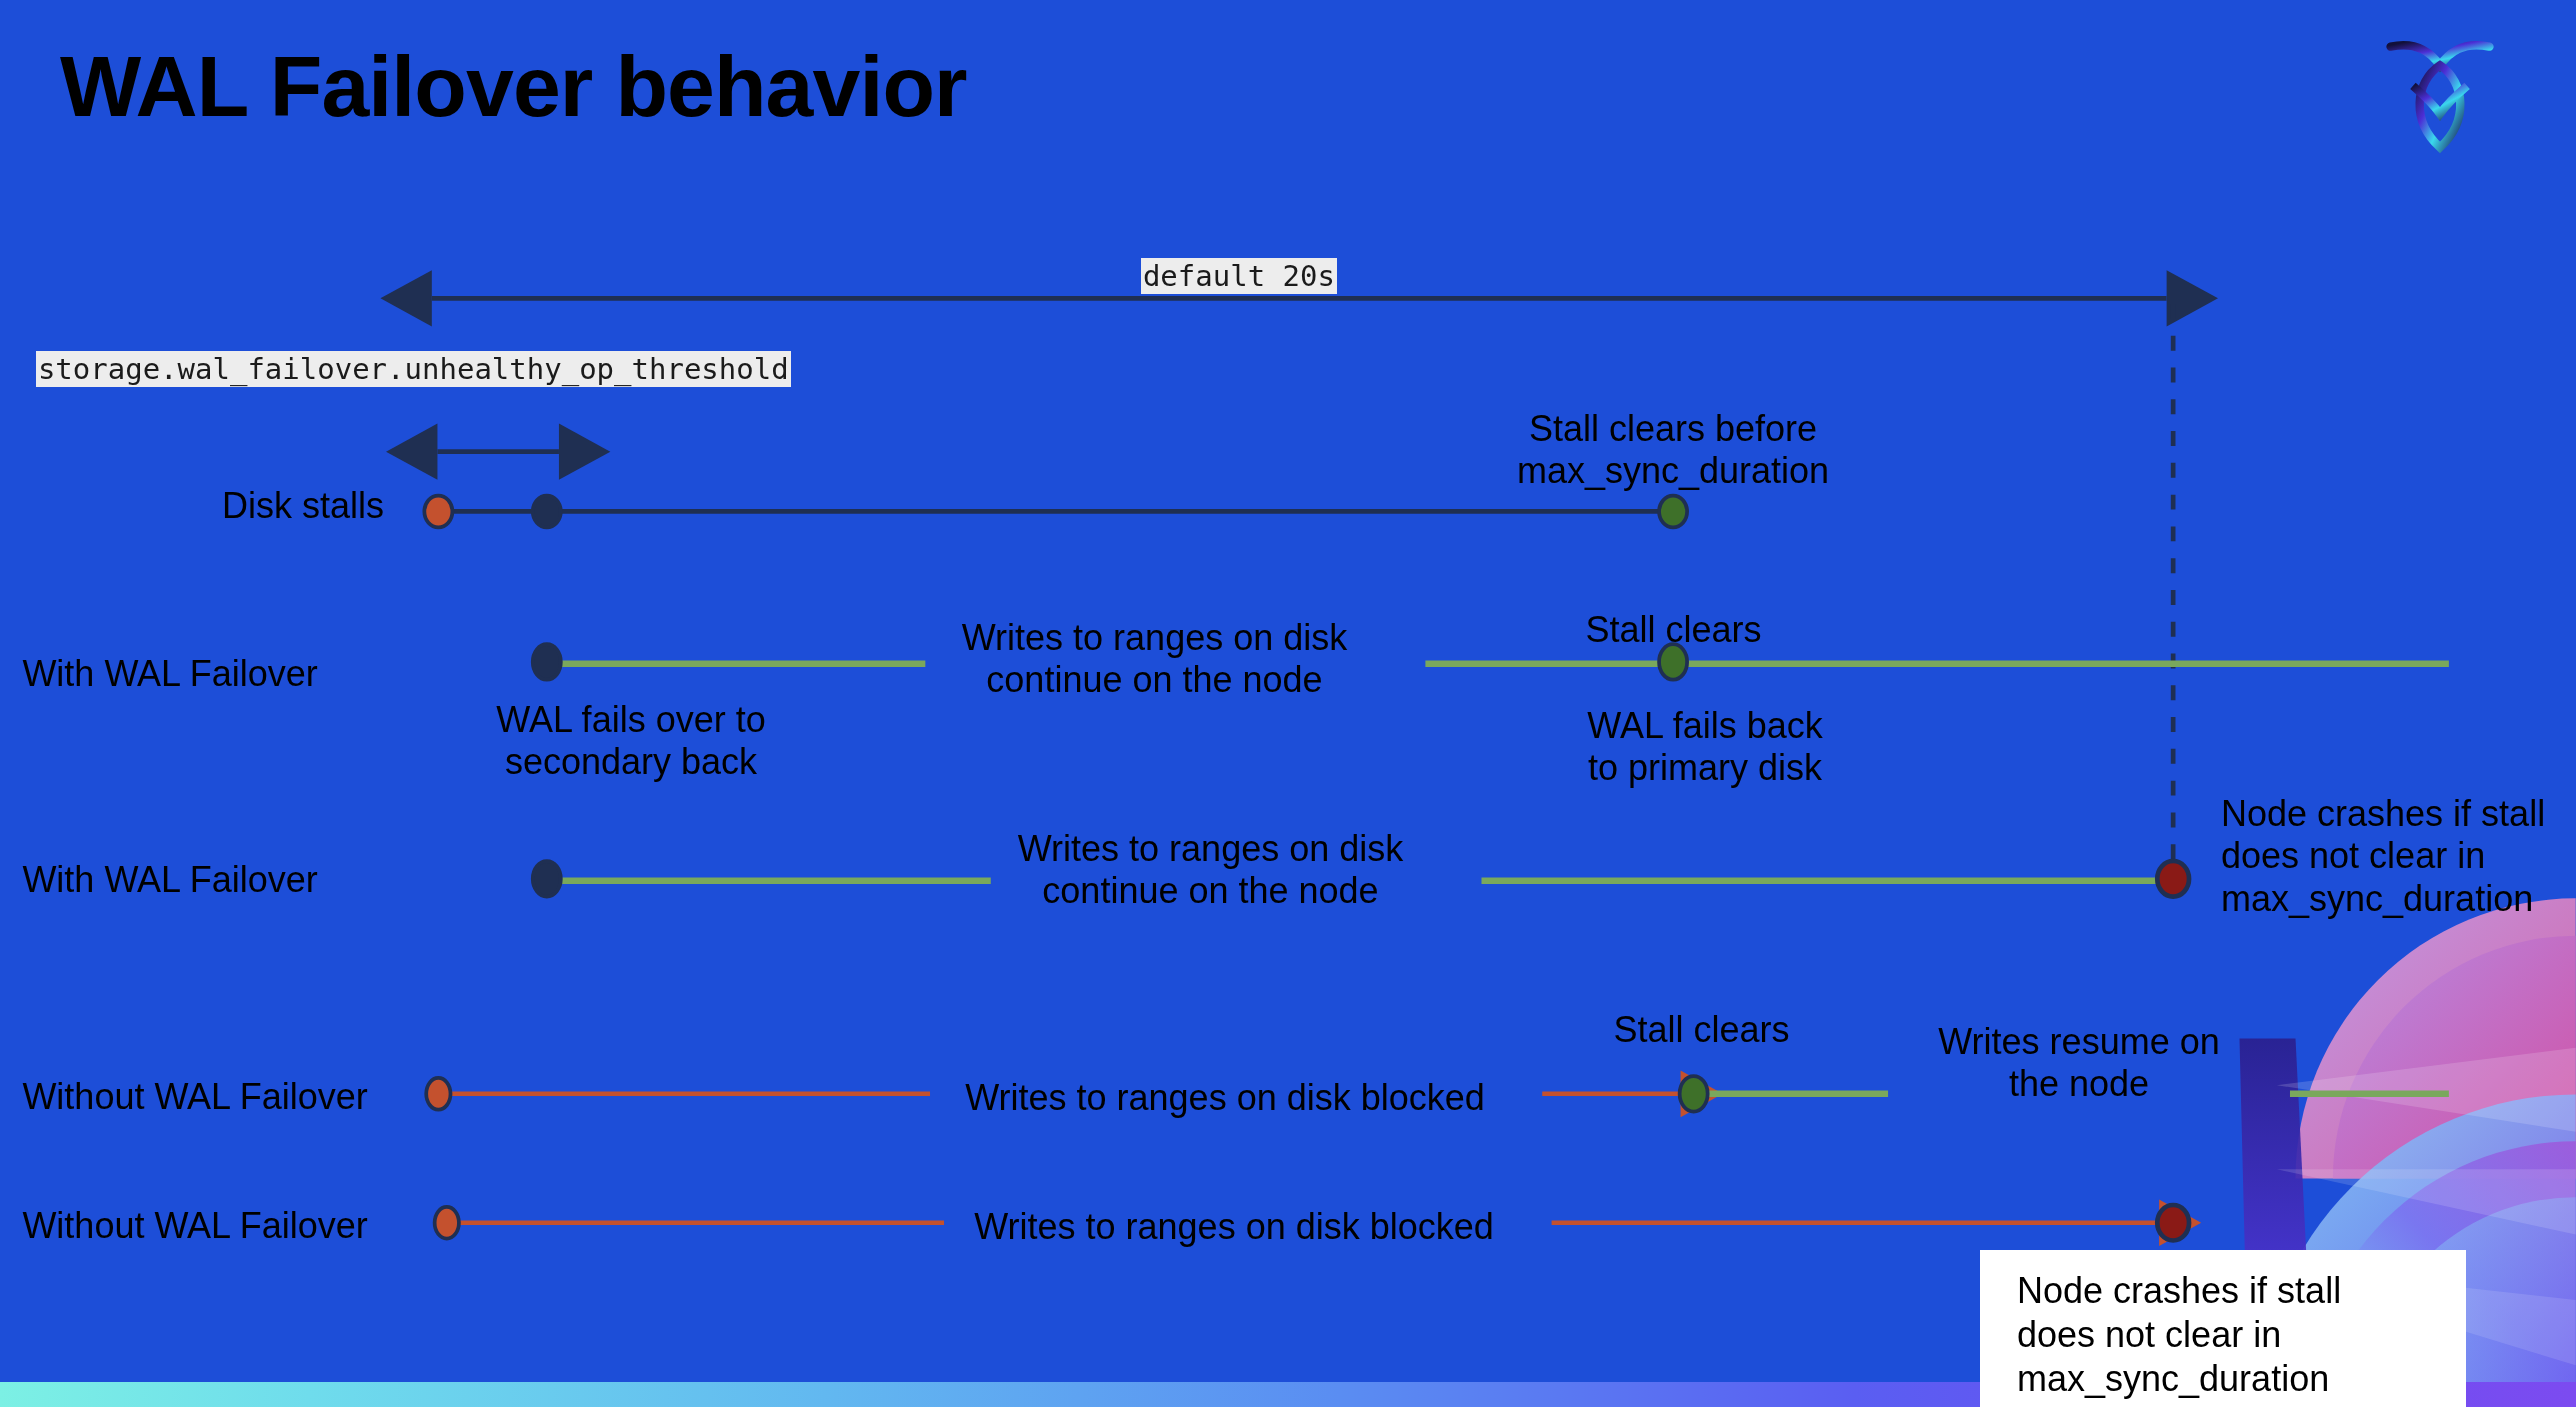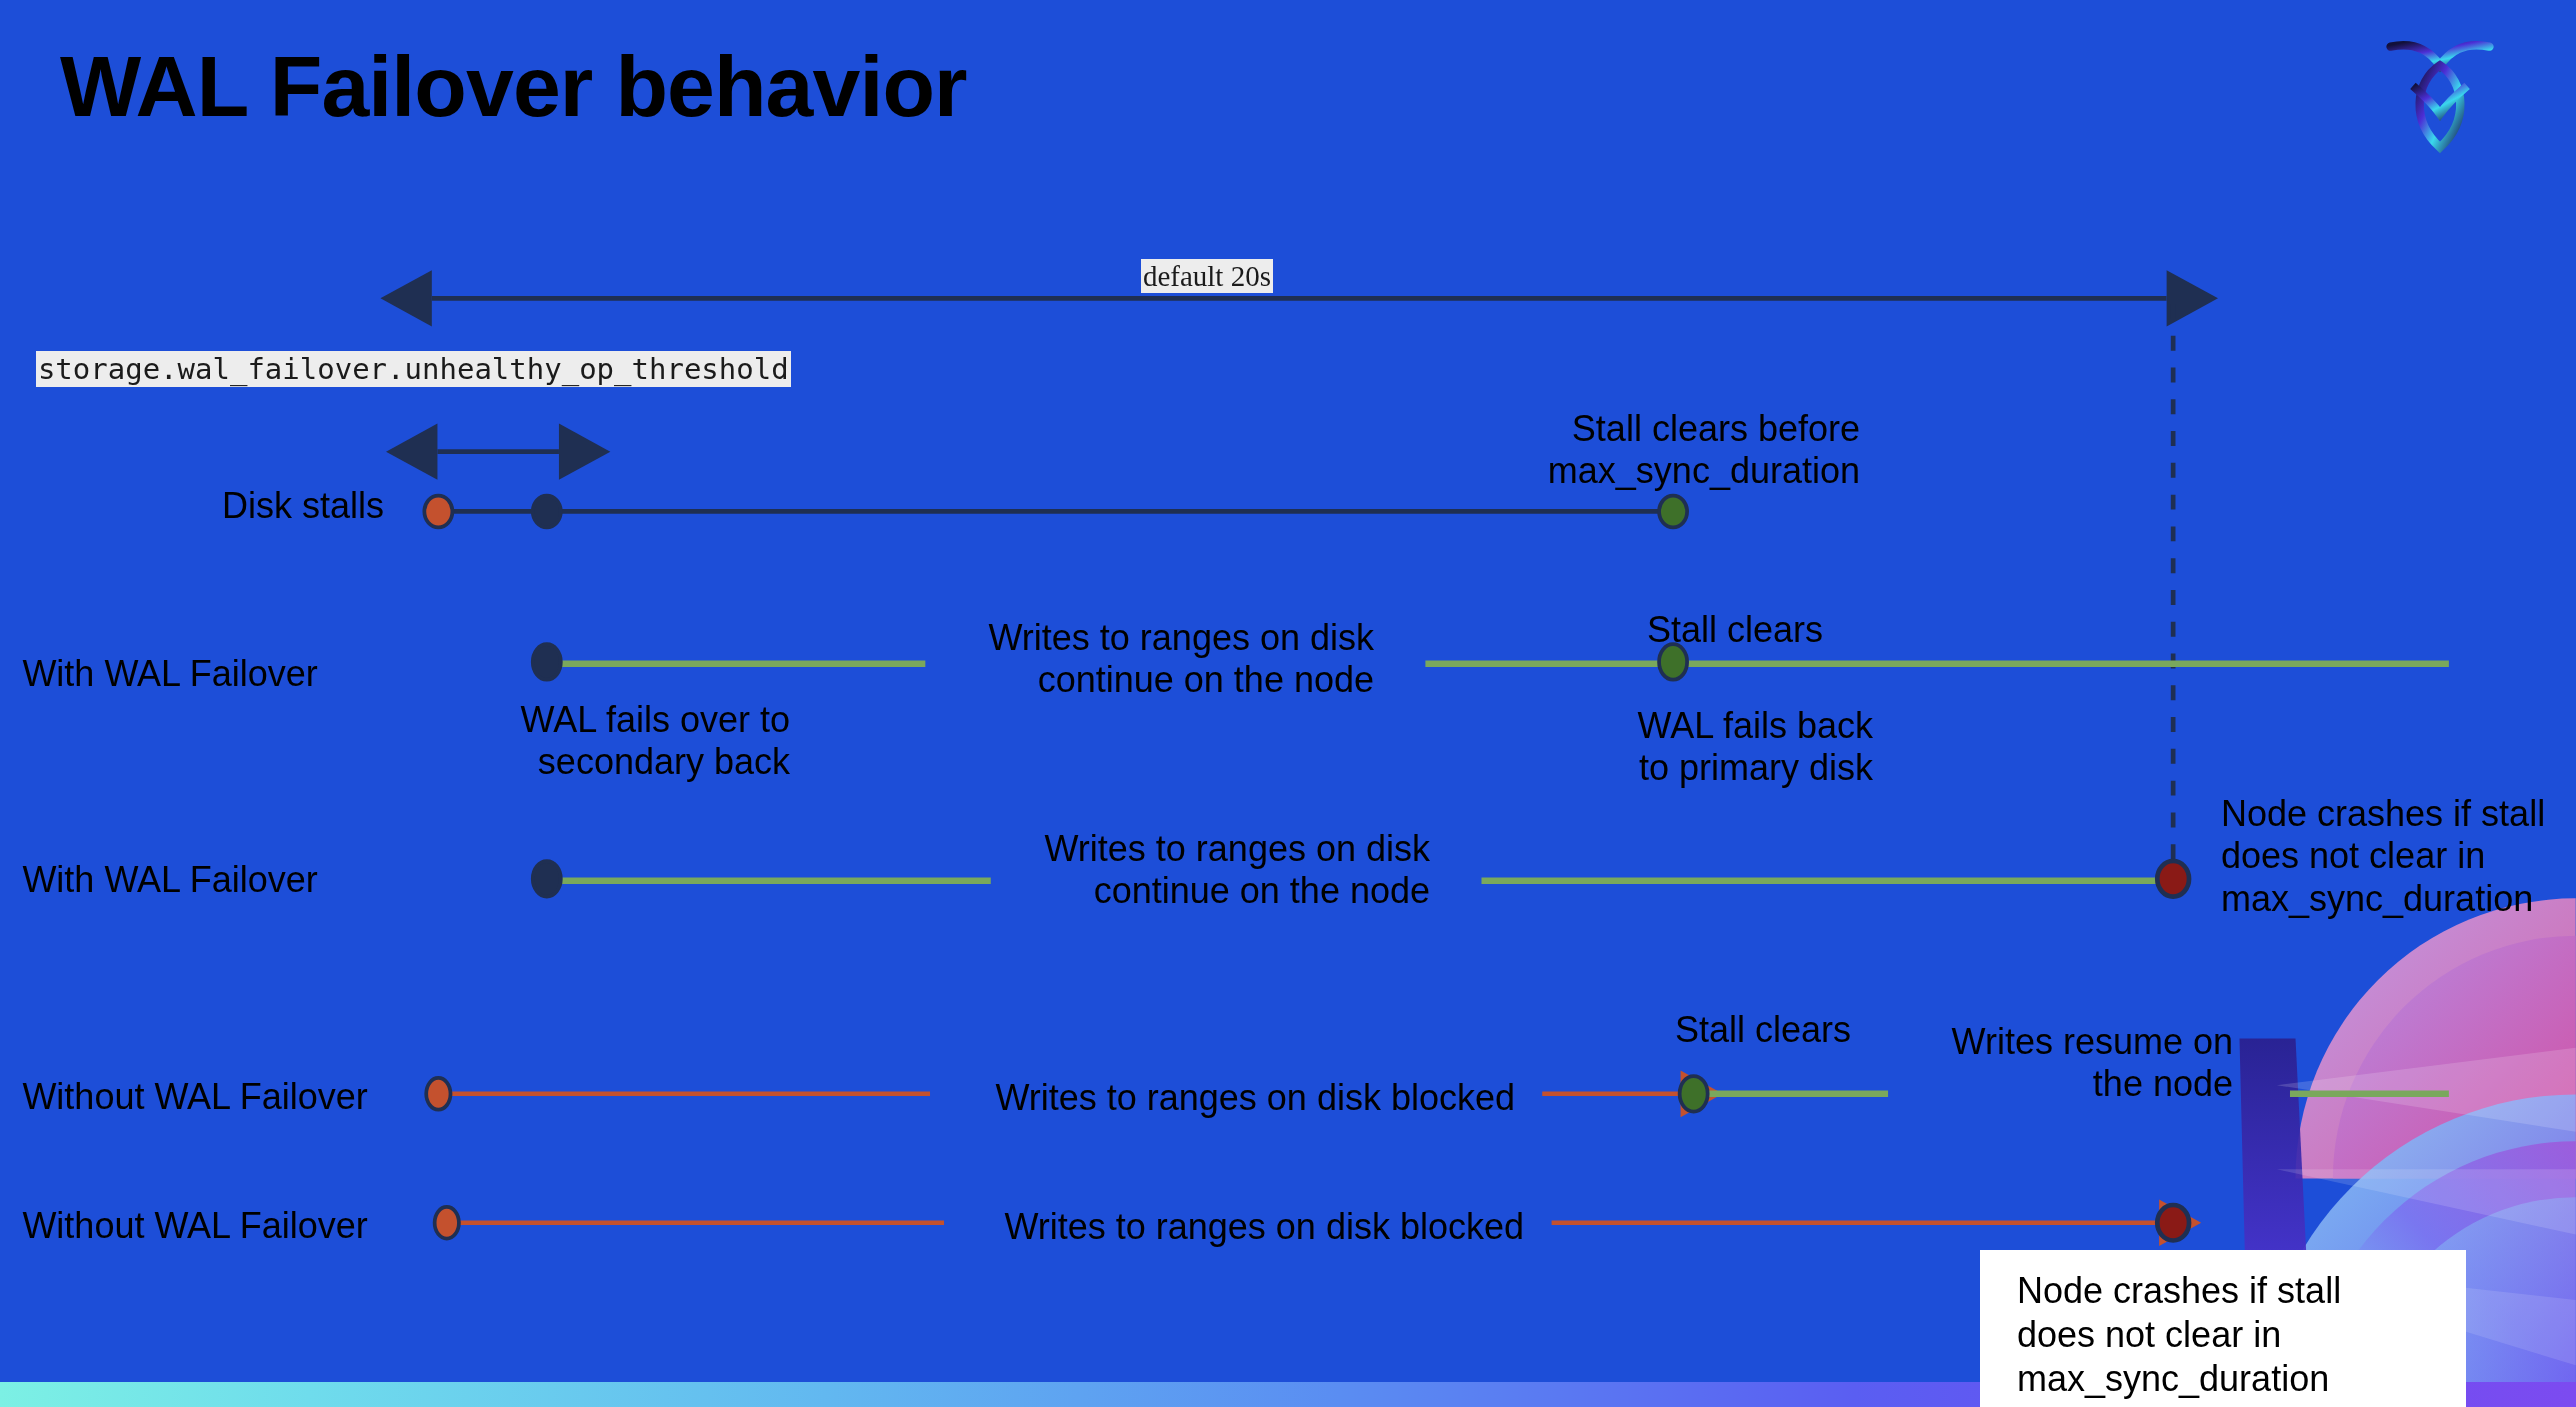--- a/index.html
+++ b/index.html
@@ -82,21 +82,21 @@
   }
 
   
   .lbl {
     position: absolute;
     font-size: 36px;
     line-height: 1.18;
     color: #000000;
     white-space: pre-line;
   }
-  .lbl.c  { text-align: right; }
+  .lbl.c  { text-align: center; }
   .lbl.l  { text-align: left; }
 
   .rowname {
     position: absolute;
     font-size: 36px;
     line-height: 1.1;
     color: #000000;
     white-space: nowrap;
   }
 
@@ -242,21 +242,21 @@
     </g>
 
     <g>
       <line x1="478" y1="1308" x2="1010" y2="1308" stroke="#c4512e" stroke-width="5"></line>
       <line x1="1660" y1="1308" x2="2310" y2="1308" stroke="#c4512e" stroke-width="5" marker-end="url(#orangeR)"></line>
       <ellipse cx="478" cy="1308" rx="13" ry="17" fill="#c4512e" stroke="#1f2f52" stroke-width="4"></ellipse>
       <ellipse cx="2325" cy="1308" rx="17" ry="19" fill="#8a1a16" stroke="#1f2f52" stroke-width="5"></ellipse>
     </g>
   </svg>
 
-  <div class="code" style="left:1141px; top:258px; text-align:center;font-family:Liberation Serif, serif;">
+  <div class="code" style="left:1141px; top:258px; text-align:center;">
     <div><span>default 20s</span></div>
   </div>
 
   <div class="code" style="left:36px; top:351px; text-align:left;">
     <div><span>storage.wal_failover.unhealthy_op_threshold</span></div>
   </div>
 
   <div class="rowname" style="left:222px; top:486px;">Disk stalls</div>
 
   <div class="rowname" style="left:22.4px; top:654px;">With WAL Failover</div>

